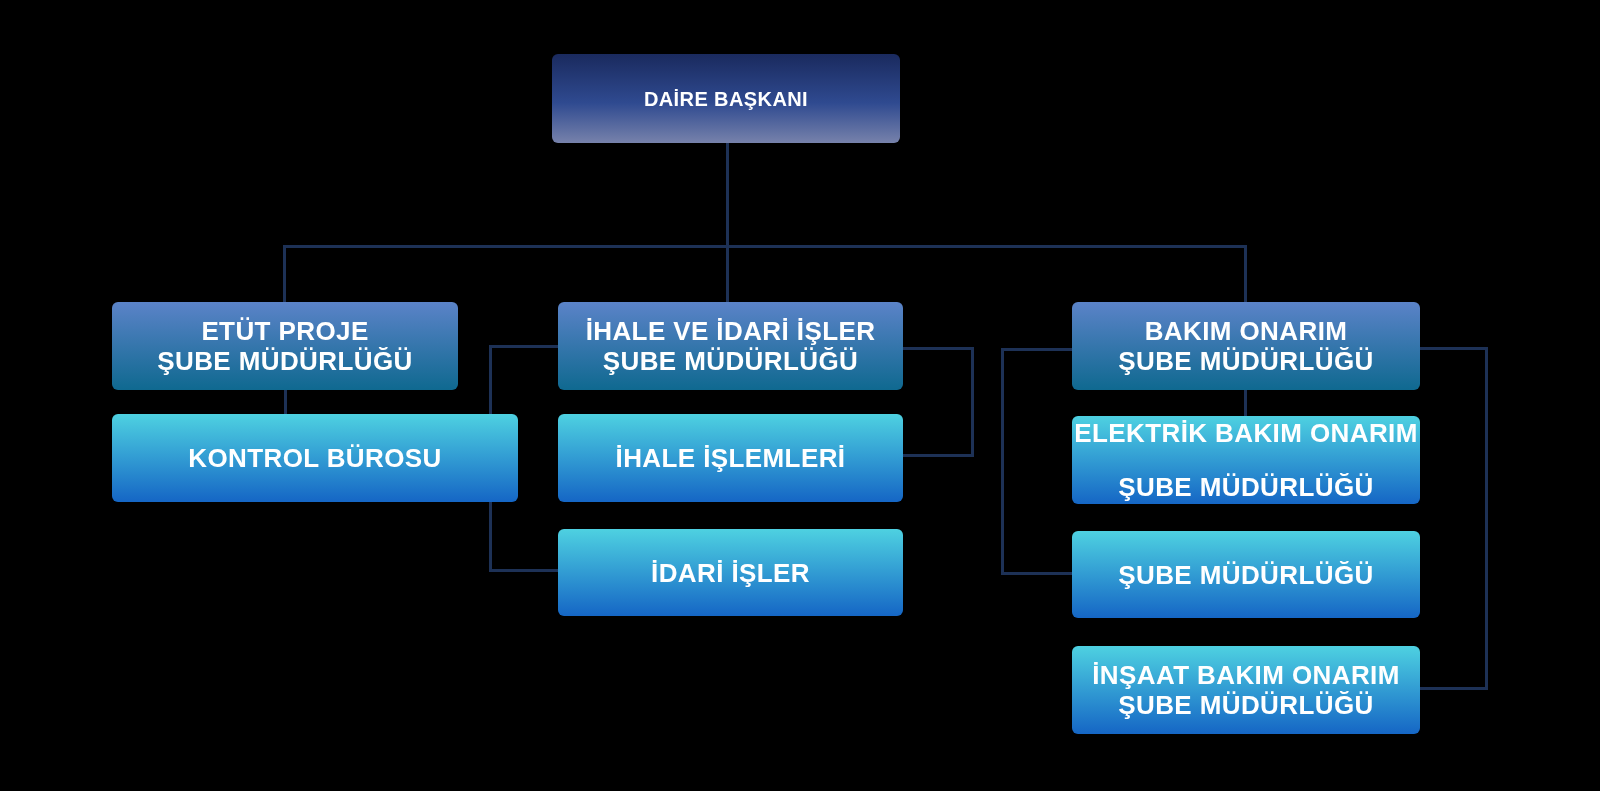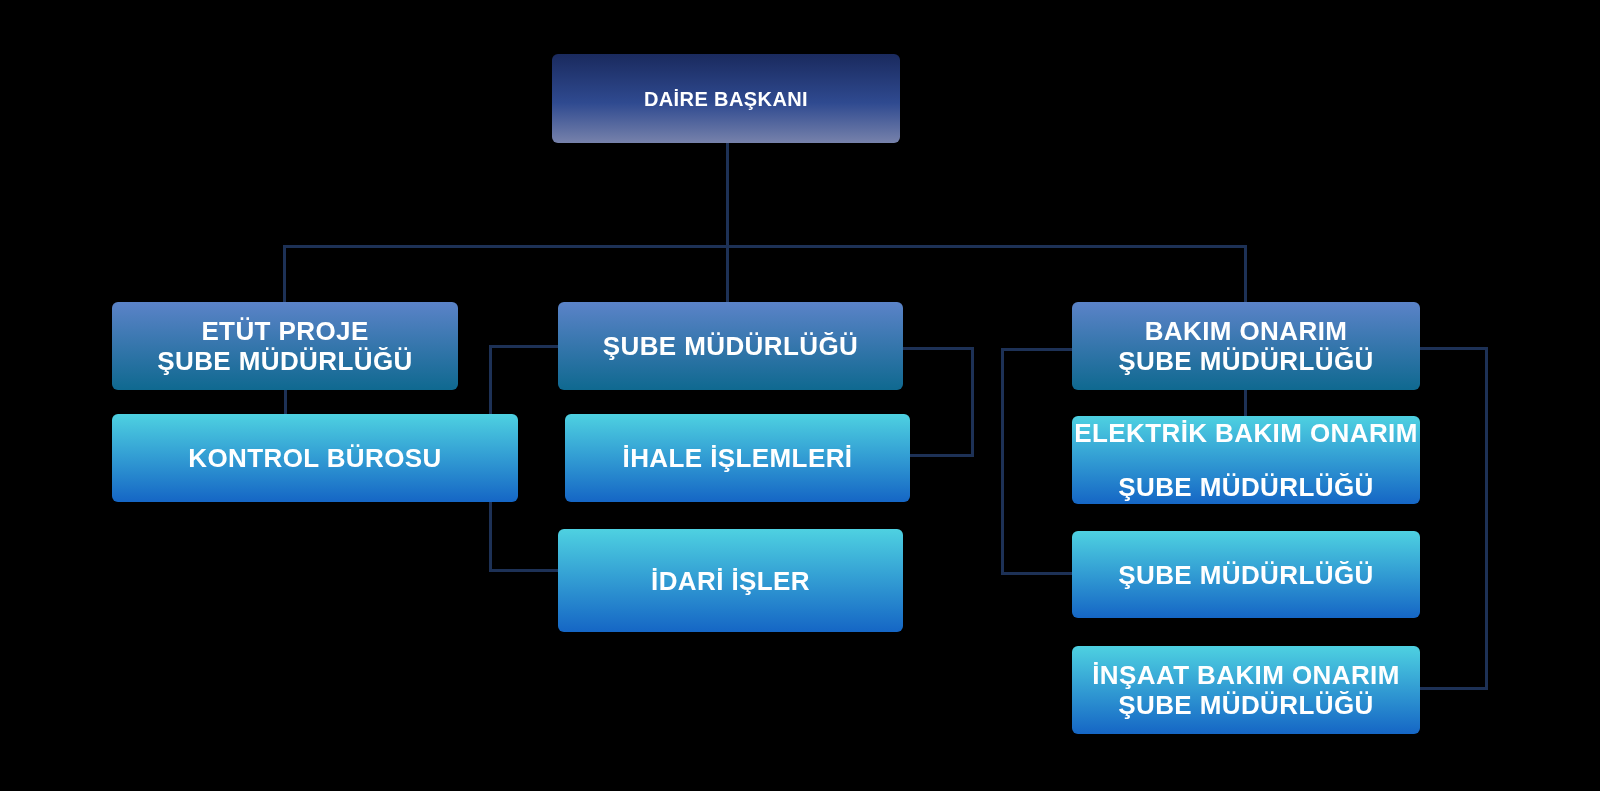--- a/index.html
+++ b/index.html
@@ -42,22 +42,22 @@
   }
   .conn {
     position: absolute;
     background: var(--line, #1d3156);
   }
   
   #n-root     { left: 552px;  top: 54px;  width: 348px; height: 89px; }
   #n-etut     { left: 112px;  top: 302px; width: 346px; height: 88px; }
   #n-kontrol  { left: 112px;  top: 414px; width: 406px; height: 88px; }
   #n-ihale    { left: 558px;  top: 302px; width: 345px; height: 88px; }
-  #n-ihale-is { left: 558px;  top: 414px; width: 345px; height: 88px; margin-left: 7px; }
-  #n-idari    { left: 558px;  top: 529px; width: 345px; height: 103px; }
+  #n-ihale-is { left: 558px;  top: 414px; width: 345px; height: 88px; }
+  #n-idari    { left: 558px;  top: 529px; width: 345px; height: 87px; }
   #n-bakim    { left: 1072px; top: 302px; width: 348px; height: 88px; }
   #n-elektrik { left: 1072px; top: 416px; width: 348px; height: 88px; gap: 24px; }
   #n-mekanik  { left: 1072px; top: 531px; width: 348px; height: 87px; }
   #n-insaat   { left: 1072px; top: 646px; width: 348px; height: 88px; }
 </style>
 </head>
 <body>
 
 <div id="canvas" style="--bg: #000000; --line: #1d3156; --text: #ffffff; --root-top: #1a2a5e; --root-bottom: #7782ab; --head-top: #5b83c8; --head-bottom: #0f6990; --child-top: #4ed1e1; --child-bottom: #1566c5;">
 
@@ -91,20 +91,21 @@
   <div id="n-etut" class="node head">
     <div>ETÜT PROJE</div>
     <div>ŞUBE MÜDÜRLÜĞÜ</div>
   </div>
 
   <div id="n-kontrol" class="node child">
     <div>KONTROL BÜROSU</div>
   </div>
 
   <div id="n-ihale" class="node head">
+    <div>İHALE VE İDARİ İŞLER</div>
     <div>ŞUBE MÜDÜRLÜĞÜ</div>
   </div>
 
   <div id="n-ihale-is" class="node child">
     <div>İHALE İŞLEMLERİ</div>
   </div>
 
   <div id="n-idari" class="node child">
     <div>İDARİ İŞLER</div>
   </div>

